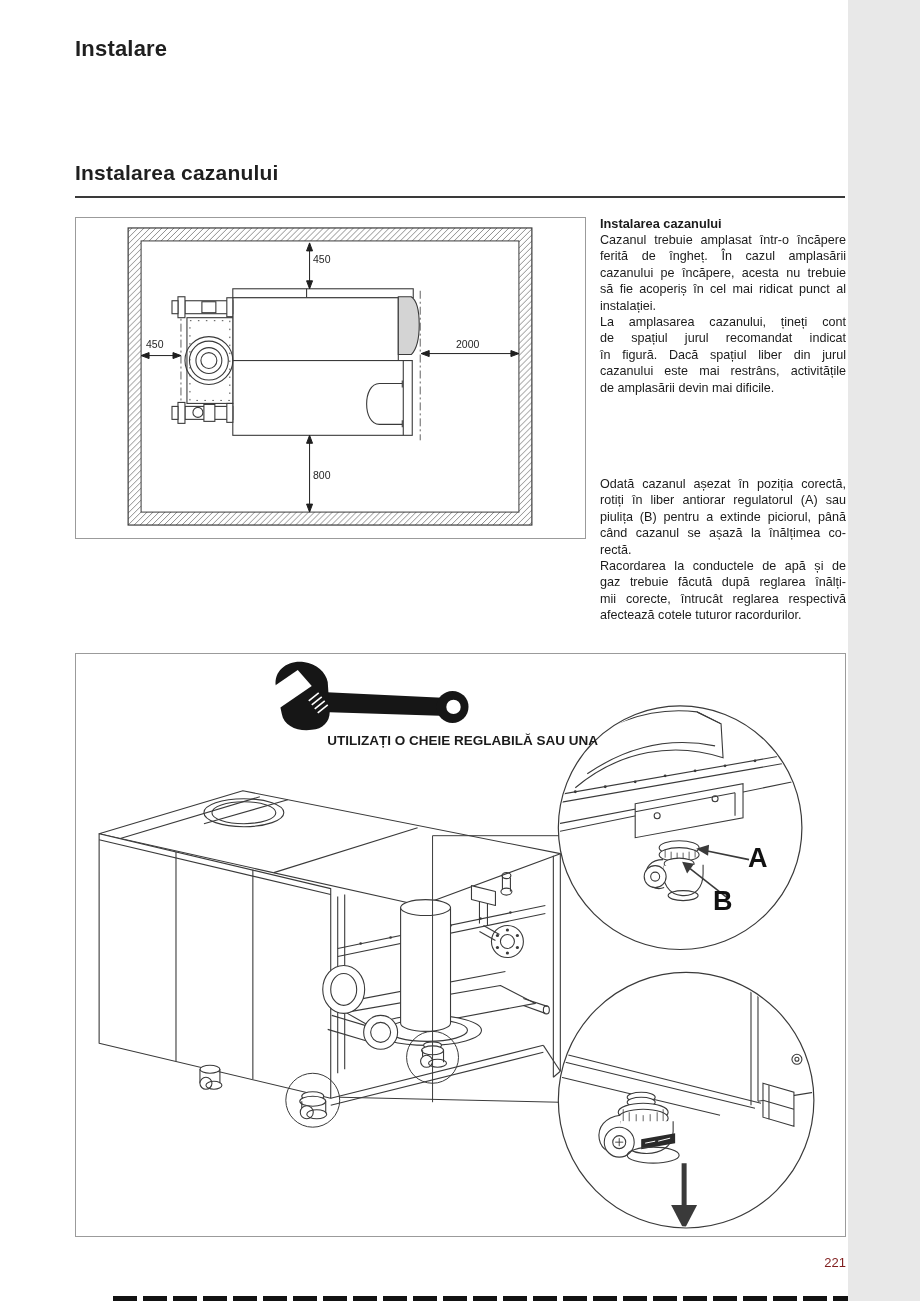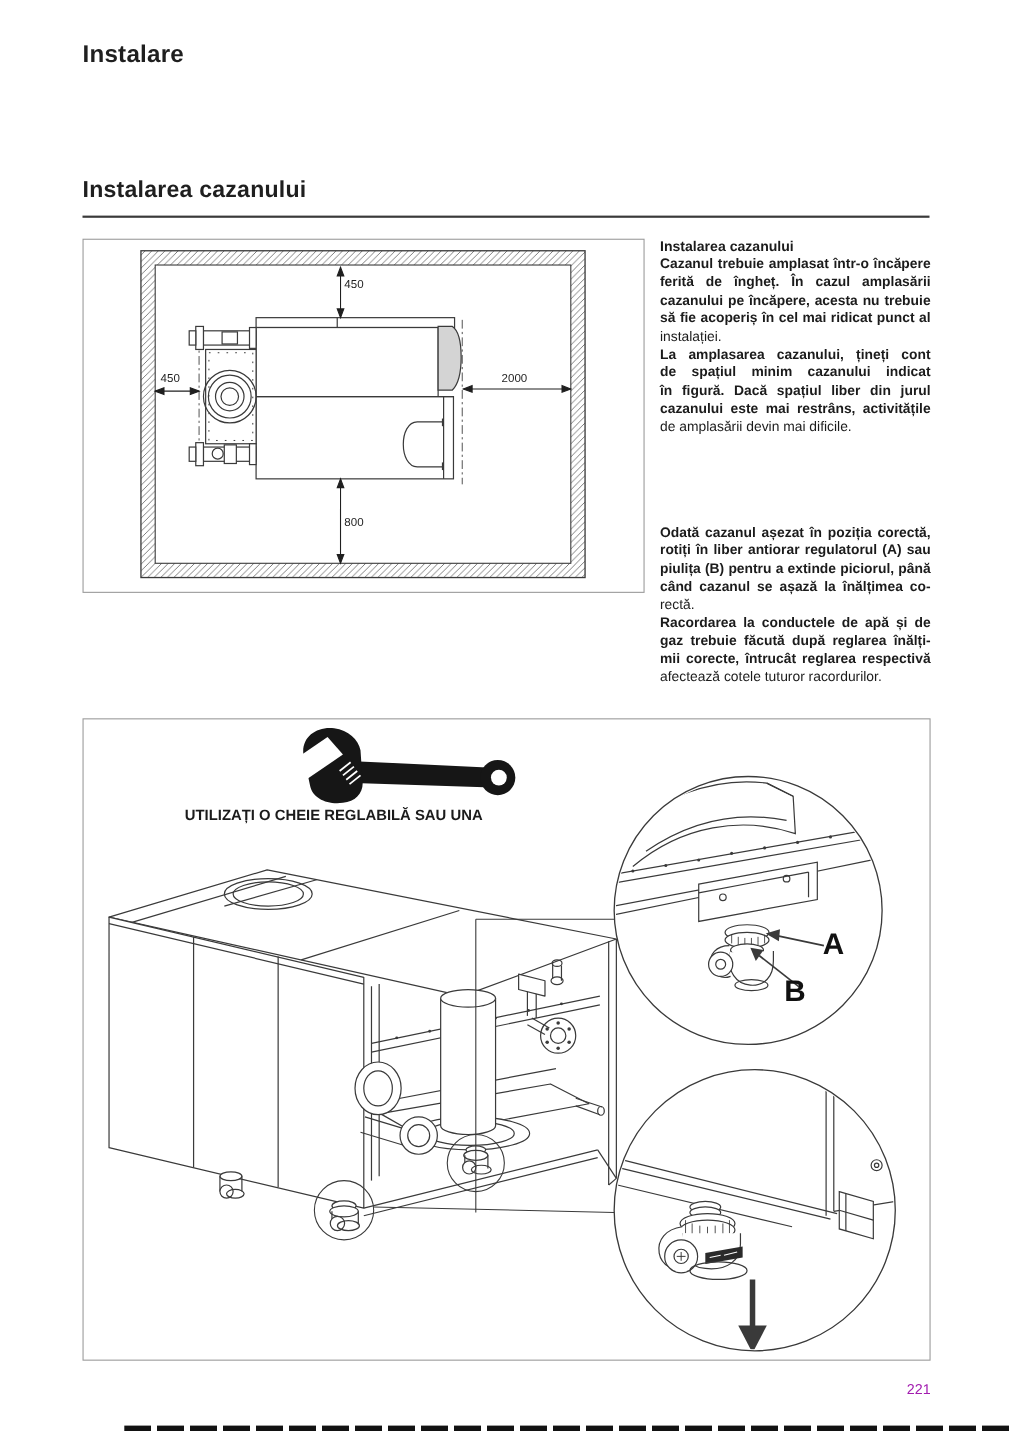--- a/index.html
+++ b/index.html
@@ -1,34 +1,34 @@
 <!DOCTYPE html>
 <html><head>
 <meta charset="utf-8">
 <style>
   html,body{margin:0;padding:0;background:#e8e8e8;}
-  #page{position:relative;width:920px;height:1301px;background:#ffffff;
+  #page{position:relative;width:848px;height:1301px;background:#ffffff;
         font-family:"Liberation Sans","DejaVu Sans",sans-serif;overflow:hidden;}
   .abs{position:absolute;}
   .h1{left:75px;top:36px;font-size:22px;font-weight:bold;color:#1f1f1f;letter-spacing:.2px;}
   .h2{left:75px;top:161px;font-size:21px;font-weight:bold;color:#1f1f1f;letter-spacing:.2px;}
   .rule{left:75px;top:196px;width:770px;height:1.5px;background:#3a3a3a;}
   .figbox{border:1px solid #9b9b9b;box-sizing:border-box;background:#fff;}
   #fig1{left:75px;top:217px;width:511px;height:322px;}
   #fig2{left:75px;top:653px;width:771px;height:584px;}
   svg{display:block;}
   .col{left:600px;width:246px;color:#1b1b1b;}
   .colhead{top:216px;font-size:12.8px;font-weight:bold;line-height:16.4px;}
   .block{font-size:12.6px;}
   .bl{line-height:16.4px;text-align:justify;}
-  .bl.j{text-align-last:justify;font-weight:bold;}
+  .bl.j{text-align-last:justify;}
   .dim{font-size:10.5px;color:#1f1f1f;}
-  .cap{font-size:13.5px;font-weight:bold;color:#1b1b1b;text-align:left;width:430px;left:168px;}
+  .cap{font-size:13.5px;font-weight:bold;color:#1b1b1b;text-align:right;width:430px;left:168px;}
   .ablabel{font-size:27px;font-weight:bold;color:#111;}
-  .pagenum{left:780px;top:1255px;width:66px;text-align:right;font-size:13px;color:#a21caf;}
+  .pagenum{left:780px;top:1255px;width:66px;text-align:right;font-size:13px;color:#7f1d1d;}
   .botbar{left:113px;top:1296px;width:807px;height:5px;
           background:repeating-linear-gradient(90deg,#121212 0 24px,#ffffff 24px 30px);}
 </style>
 </head>
 <body>
 
 <div id="page">
 
   <div class="abs h1">Instalare</div>
   <div class="abs h2">Instalarea cazanului</div>
@@ -104,21 +104,21 @@
   <div class="abs dim" style="left:313px;top:469px">800</div>
 
   <div class="abs col colhead">Instalarea cazanului</div>
   <div class="abs col block" style="top:232px">
     <div class="bl j">Cazanul trebuie amplasat într-o încăpere</div>
     <div class="bl j">ferită de îngheț. În cazul amplasării</div>
     <div class="bl j">cazanului pe încăpere, acesta nu trebuie</div>
     <div class="bl j">să fie acoperiș în cel mai ridicat punct al</div>
     <div class="bl">instalației.</div>
     <div class="bl j">La amplasarea cazanului, țineți cont</div>
-    <div class="bl j">de spațiul minim cazanului indicat</div>
+    <div class="bl j">de spațiul jurul recomandat indicat</div>
     <div class="bl j">în figură. Dacă spațiul liber din jurul</div>
     <div class="bl j">cazanului este mai restrâns, activitățile</div>
     <div class="bl">de amplasării devin mai dificile.</div>
   </div>
   <div class="abs col block" style="top:476px">
     <div class="bl j">Odată cazanul așezat în poziția corectă,</div>
     <div class="bl j">rotiți în liber antiorar regulatorul (A) sau</div>
     <div class="bl j">piulița (B) pentru a extinde piciorul, până</div>
     <div class="bl j">când cazanul se așază la înălțimea co-</div>
     <div class="bl">rectă.</div>

